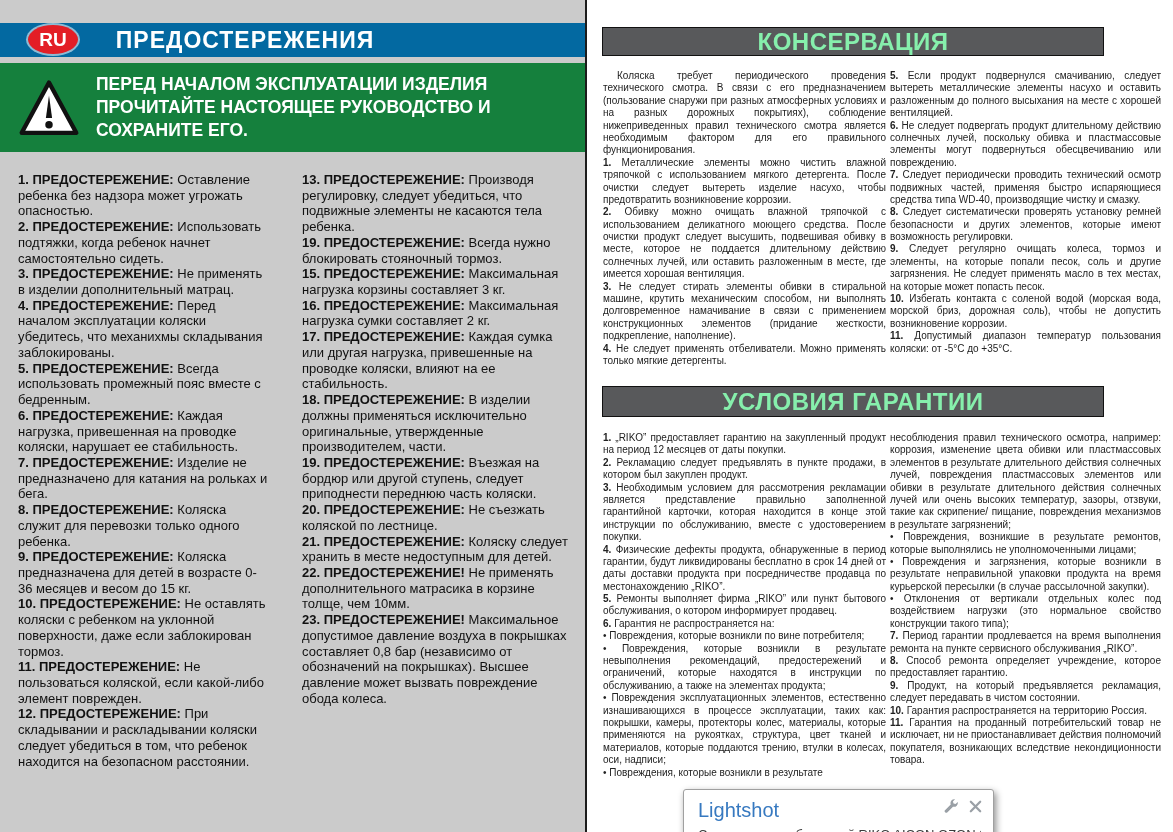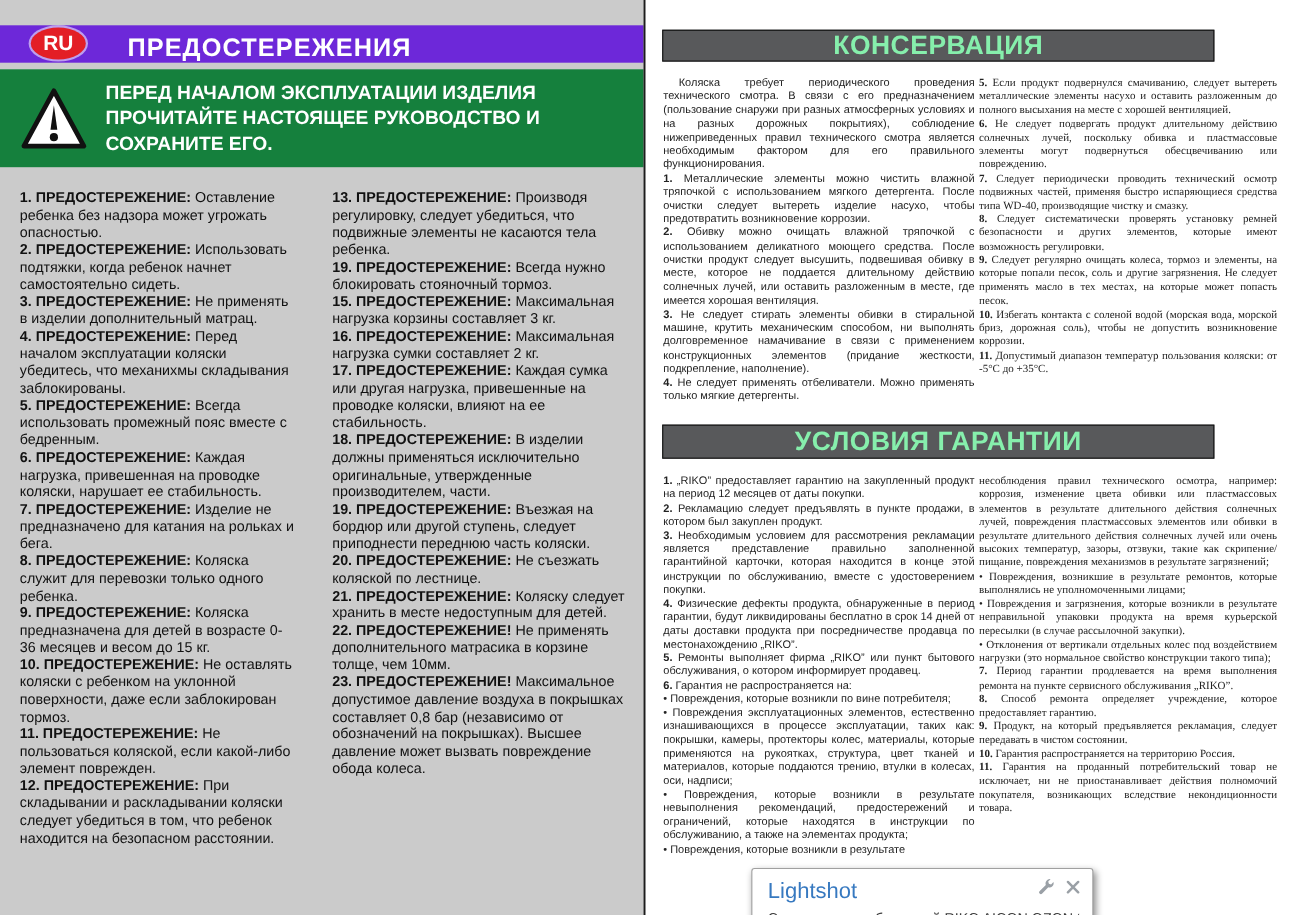--- a/index.html
+++ b/index.html
@@ -1,22 +1,22 @@
 <!DOCTYPE html>
 <html><head>
 <meta charset="utf-8">
 <style>
   * { margin:0; padding:0; box-sizing:border-box; }
   html,body { width:1173px; height:832px; overflow:hidden; }
   body { position:relative; background:#ffffff; font-family:"Liberation Sans","DejaVu Sans",sans-serif; color:#1a1a1a; }
 
   
   .left-panel { position:absolute; left:0; top:0; width:585px; height:832px; background:#cbcbcb; }
-  .lp-header { position:absolute; left:0; top:23px; width:585px; height:34px; background:#6d28d9;
-               display:flex; align-items:flex-end; justify-content:center; padding-right:95px; }
+  .lp-header { position:absolute; left:0; top:23px; width:585px; height:34px; background:#0369a1;
+               display:flex; align-items:center; justify-content:center; padding-right:95px; }
   .lp-title { color:#fff; font-weight:bold; font-size:23px; letter-spacing:1px; white-space:nowrap; }
   .ru-badge { position:absolute; left:28px; top:2px; width:50px; height:29px; background:#e31e26;
               border-radius:50%; display:flex; align-items:center; justify-content:center;
               color:#fff; font-weight:bold; font-size:19px; box-shadow:0 0 0 2px rgba(255,255,255,.55); }
   .alert-banner { position:absolute; left:0; top:63px; width:585px; height:89px; background:#15803d;
                   display:flex; align-items:center; }
   .alert-tri { margin-left:18px; flex:0 0 auto; }
   .alert-text { margin-left:16px; width:400px; color:#fff; font-weight:bold; font-size:17.5px; line-height:1.3; }
   .warn-cols { position:absolute; left:18px; top:172px; width:556px; display:flex; gap:29px;justify-content:space-between; }
   .warn-col-1 { width:252px; }
@@ -31,21 +31,21 @@
   .sec-bar { position:absolute; left:15px; width:502px; background:#58595b; border:1px solid #111;
              display:flex; align-items:center; justify-content:center; }
   .sec-bar.maint { top:27px; height:29px; }
   .sec-bar.warr { top:386px; height:31px; }
   .sec-title { color:#86efac; font-weight:bold; font-size:24px; letter-spacing:.5px; white-space:nowrap; }
   .cols { position:absolute; display:block; }
   .col { position:absolute; top:0; }
   .maint-cols { top:70px; left:0; }
   .warr-cols { top:432px; left:0; }
   .col-a { left:16px; width:283px; }
-  .col-b { left:303px; width:271px;font-family:Liberation Serif, serif; }
+  .col-b { left:303px; width:271px; }
   .para { font-size:10px; line-height:1.24; text-align:justify; color:#222; }
   .para .num { font-weight:bold; }
   .intro { text-indent:14px; }
 
   
   .lightshot { position:absolute; left:683px; top:789px; width:311px; height:72px; background:#fff;
                border:1px solid #a0a0a0; border-radius:3px; box-shadow:2px 3px 7px rgba(0,0,0,.45);
                padding:9px 12px 0 14px; z-index:10; overflow:hidden; }
   .ls-title { color:#3779c0; font-size:20px; }
   .ls-status { color:#3a3a3a; font-size:13px; margin-top:5px; white-space:nowrap; overflow:hidden; }
@@ -179,23 +179,23 @@
         <p class="para"><span class="num">3.</span> <span>Необходимым условием для рассмотрения рекламации является представление правильно заполненной гарантийной карточки, которая находится в конце этой инструкции по обслуживанию, вместе с удостоверением покупки.</span></p>
 
         <p class="para"><span class="num">4.</span> <span>Физические дефекты продукта, обнаруженные в период гарантии, будут ликвидированы бесплатно в срок 14 дней от даты доставки продукта при посредничестве продавца по местонахождению „RIKO”.</span></p>
 
         <p class="para"><span class="num">5.</span> <span>Ремонты выполняет фирма „RIKO” или пункт бытового обслуживания, о котором информирует продавец.</span></p>
 
         <p class="para"><span class="num">6.</span> <span>Гарантия не распространяется на:</span></p>
 
         <p class="para"><span class="num"></span> <span>• Повреждения, которые возникли по вине потребителя;</span></p>
 
+        <p class="para"><span class="num"></span> <span>• Повреждения, которые возникли в результате невыполнения рекомендаций, предостережений и ограничений, которые находятся в инструкции по обслуживанию, а также на элементах продукта;</span></p>
+
         <p class="para"><span class="num"></span> <span>• Повреждения эксплуатационных элементов, естественно изнашивающихся в процессе эксплуатации, таких как: покрышки, камеры, протекторы колес, материалы, которые применяются на рукоятках, структура, цвет тканей и материалов, которые поддаются трению, втулки в колесах, оси, надписи;</span></p>
-
-        <p class="para"><span class="num"></span> <span>• Повреждения, которые возникли в результате невыполнения рекомендаций, предостережений и ограничений, которые находятся в инструкции по обслуживанию, а также на элементах продукта;</span></p>
 
         <p class="para"><span class="num"></span> <span>• Повреждения, которые возникли в результате</span></p>
       </div>
     <div class="col col-b">
 
         <p class="para"><span class="num"></span> <span>несоблюдения правил технического осмотра, например: коррозия, изменение цвета обивки или пластмассовых элементов в результате длительного действия солнечных лучей, повреждения пластмассовых элементов или обивки в результате длительного действия солнечных лучей или очень высоких температур, зазоры, отзвуки, такие как скрипение/ пищание, повреждения механизмов в результате загрязнений;</span></p>
 
         <p class="para"><span class="num"></span> <span>• Повреждения, возникшие в результате ремонтов, которые выполнялись не уполномоченными лицами;</span></p>
 
         <p class="para"><span class="num"></span> <span>• Повреждения и загрязнения, которые возникли в результате неправильной упаковки продукта на время курьерской пересылки (в случае рассылочной закупки).</span></p>

